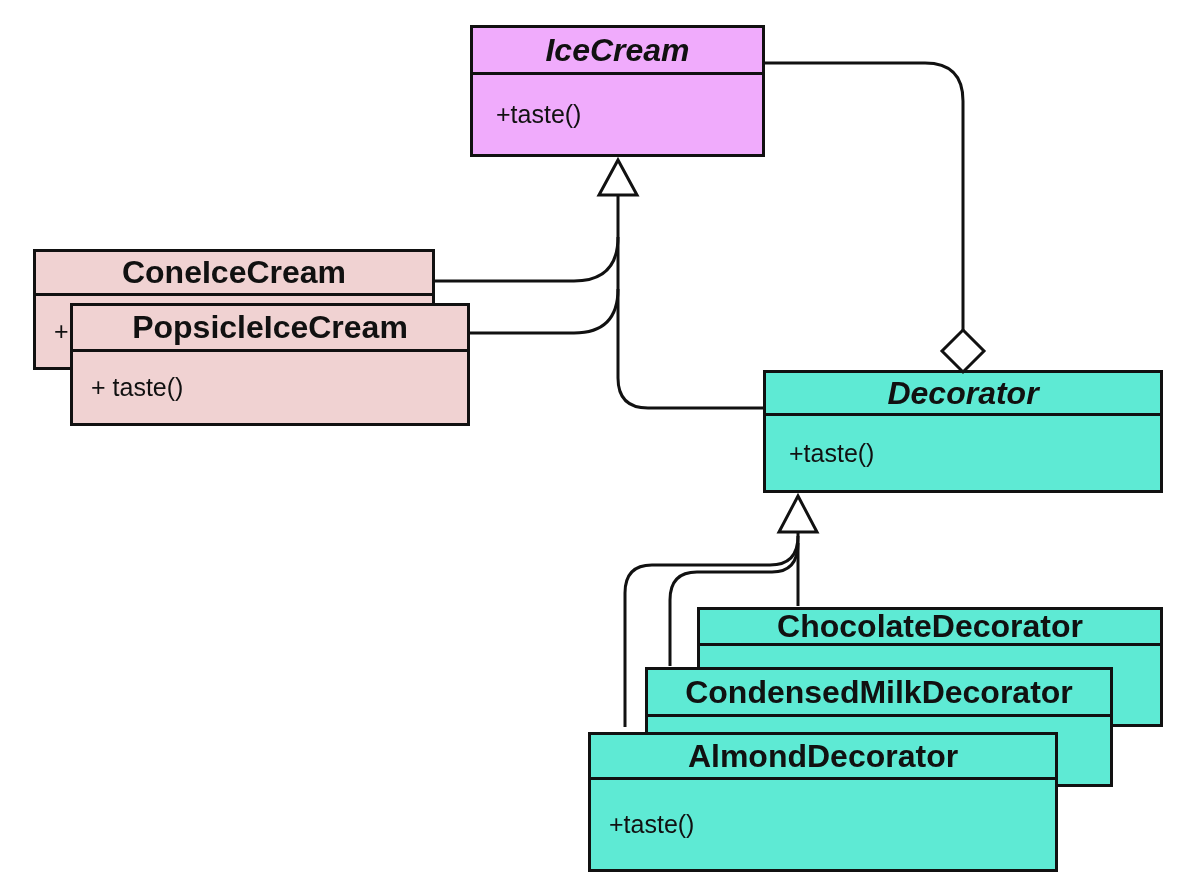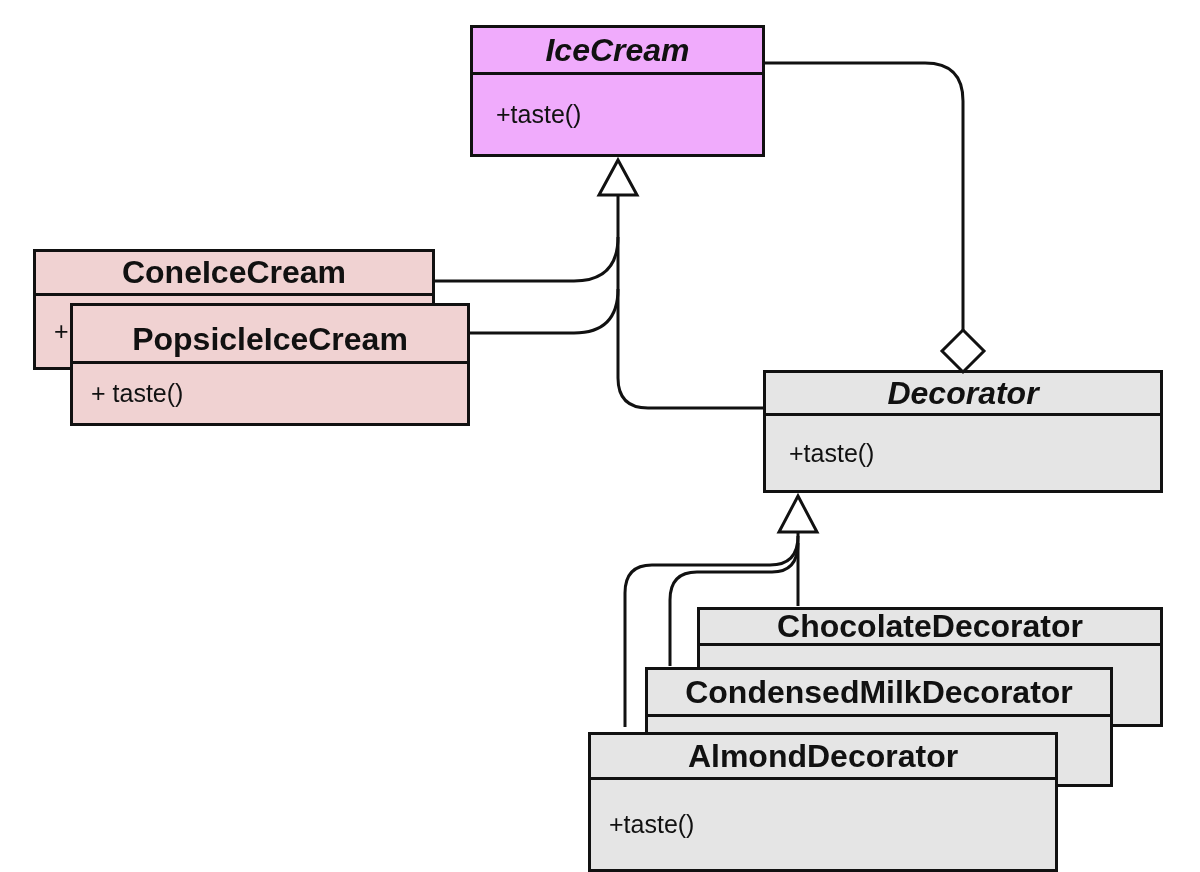--- a/index.html
+++ b/index.html
@@ -13,21 +13,21 @@
   }
   .uml-box {
     position: absolute;
     box-sizing: border-box;
     border: 3px solid #111111;
     display: flex;
     flex-direction: column;
   }
   .fill-blue  { background: #f0abfc; }
   .fill-pink  { background: #f0d2d2; }
-  .fill-cream { background: #e5e5e5; }
+  .fill-cream { background: #5eead4; }
   .uml-title {
     box-sizing: border-box;
     border-bottom: 3px solid #111111;
     display: flex;
     align-items: center;
     justify-content: center;
     font-size: 32px;
     font-weight: 700;
     color: #111111;
     white-space: nowrap;
@@ -43,21 +43,21 @@
     color: #111111;
     white-space: nowrap;
     overflow: hidden;
   }
   
   #box-icecream      { left: 470px; top:  25px; width: 295px; height: 132px; z-index: 3; }
   #box-icecream .uml-title { height: 47px; }
   #box-cone          { left:  33px; top: 249px; width: 402px; height: 121px; z-index: 1; }
   #box-cone .uml-title { height: 44px; }
   #box-popsicle      { left:  70px; top: 303px; width: 400px; height: 123px; z-index: 2; }
-  #box-popsicle .uml-title { height: 46px; margin-top: 12px; }
+  #box-popsicle .uml-title { height: 46px; }
   #box-decorator     { left: 763px; top: 370px; width: 400px; height: 123px; z-index: 3; }
   #box-decorator .uml-title { height: 43px; }
   #box-chocolate     { left: 697px; top: 607px; width: 466px; height: 120px; z-index: 1; }
   #box-chocolate .uml-title { height: 36px; }
   #box-condensedmilk { left: 645px; top: 667px; width: 468px; height: 120px; z-index: 2; }
   #box-condensedmilk .uml-title { height: 47px; text-align: center; }
   #box-almond        { left: 588px; top: 732px; width: 470px; height: 140px; z-index: 3; }
   #box-almond .uml-title { height: 45px; }
   .pad-a { padding-left: 23px; }  
   .pad-b { padding-left: 18px; }  

